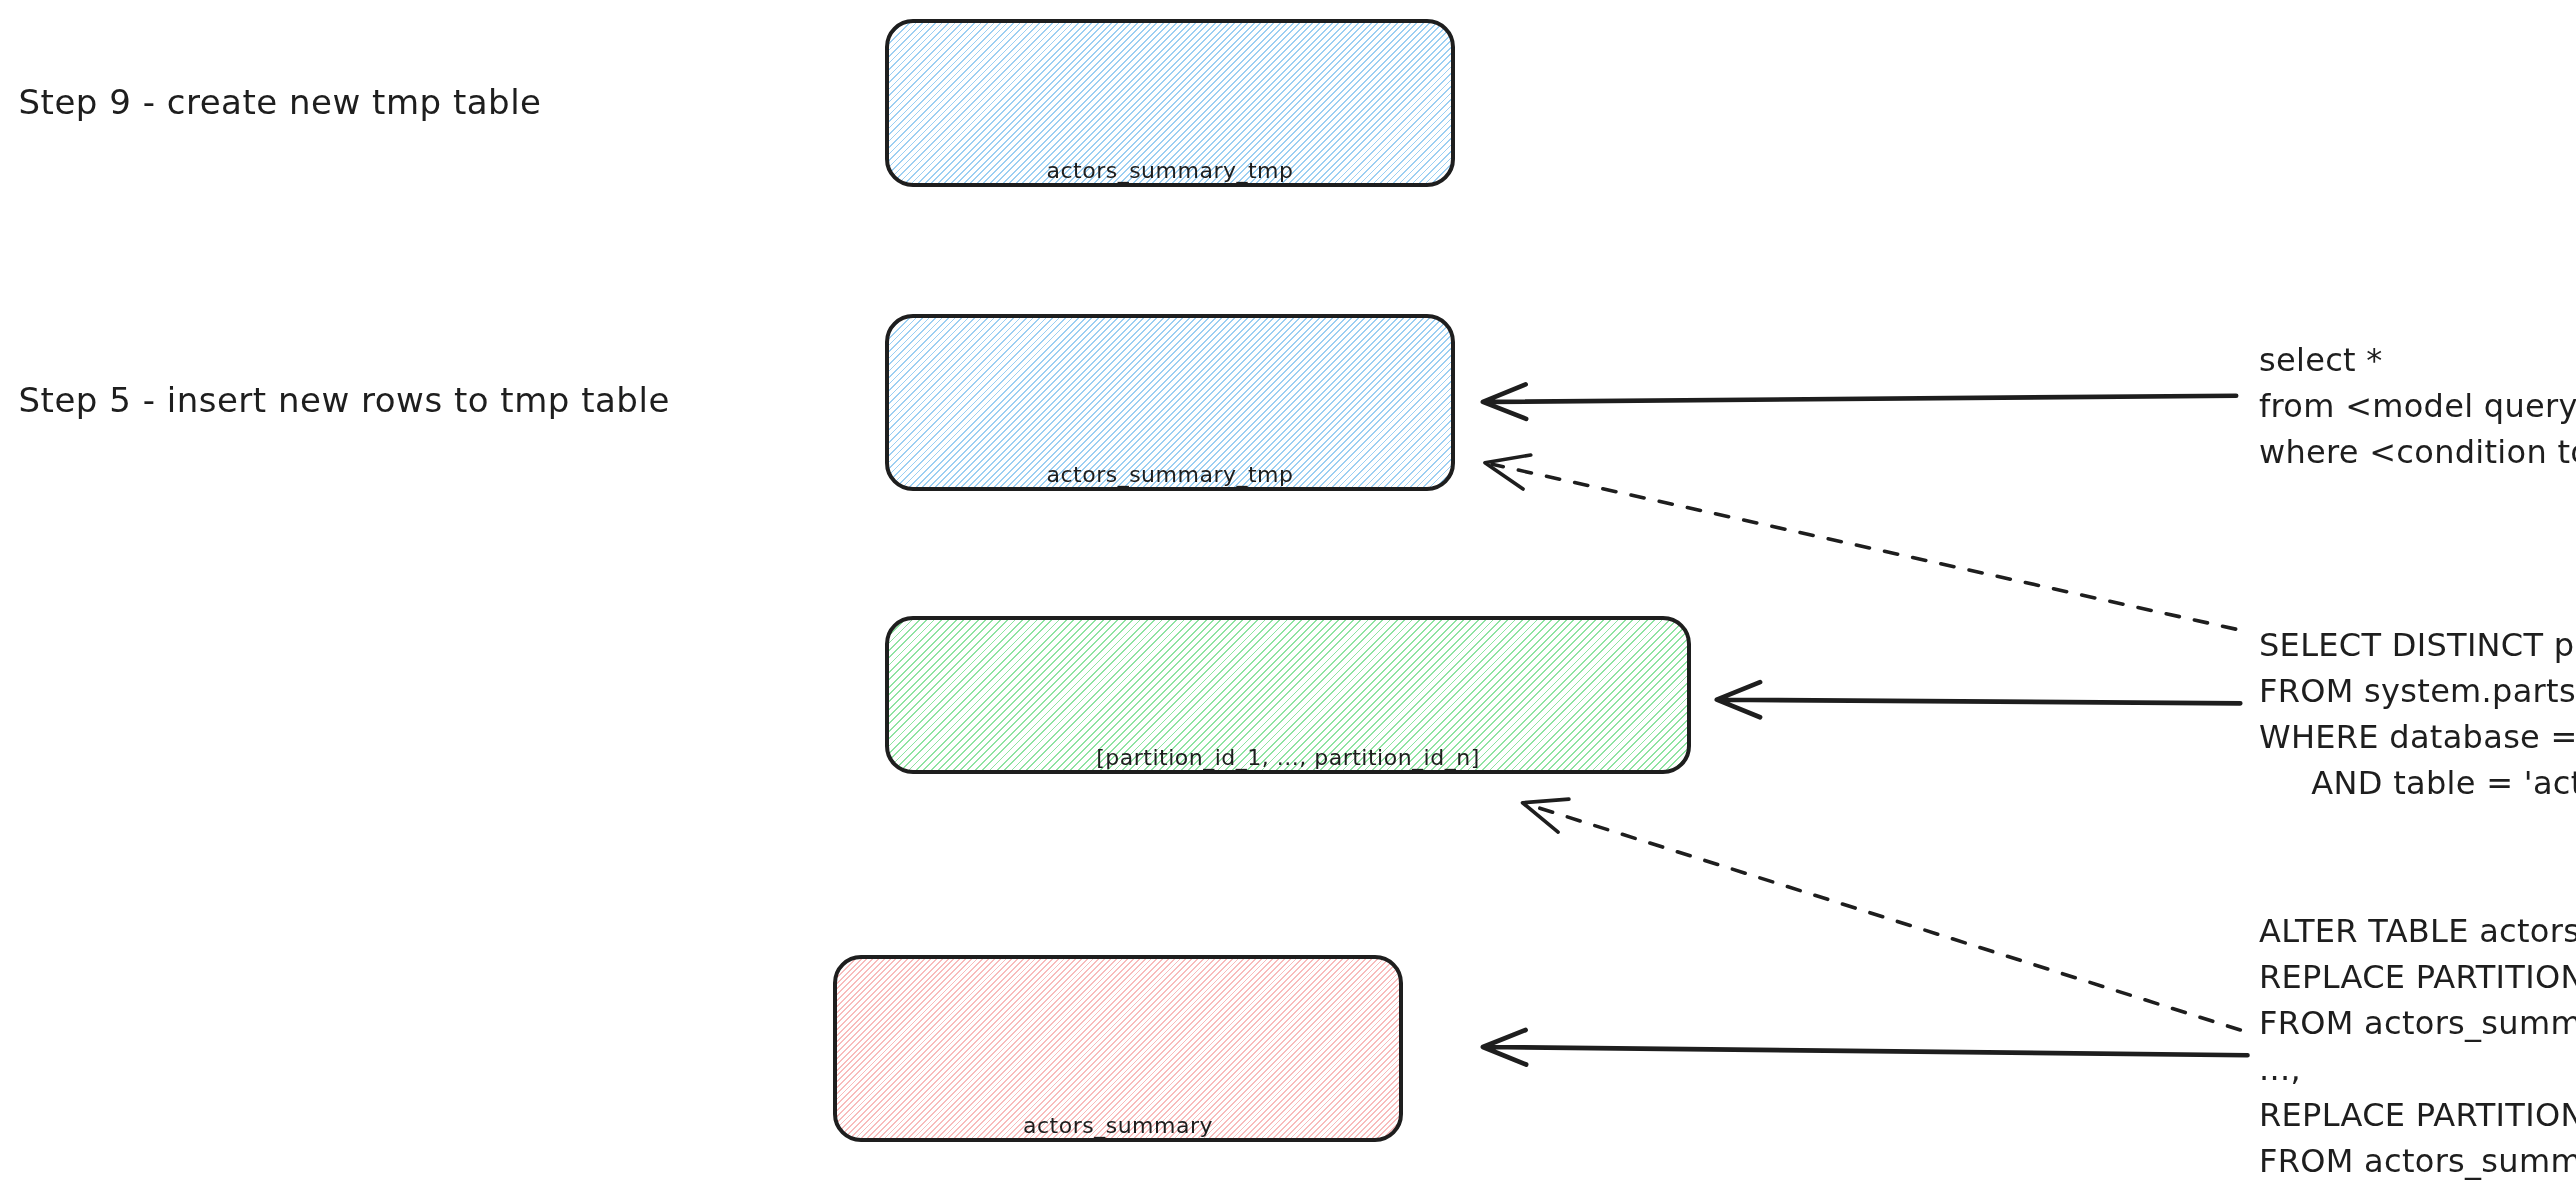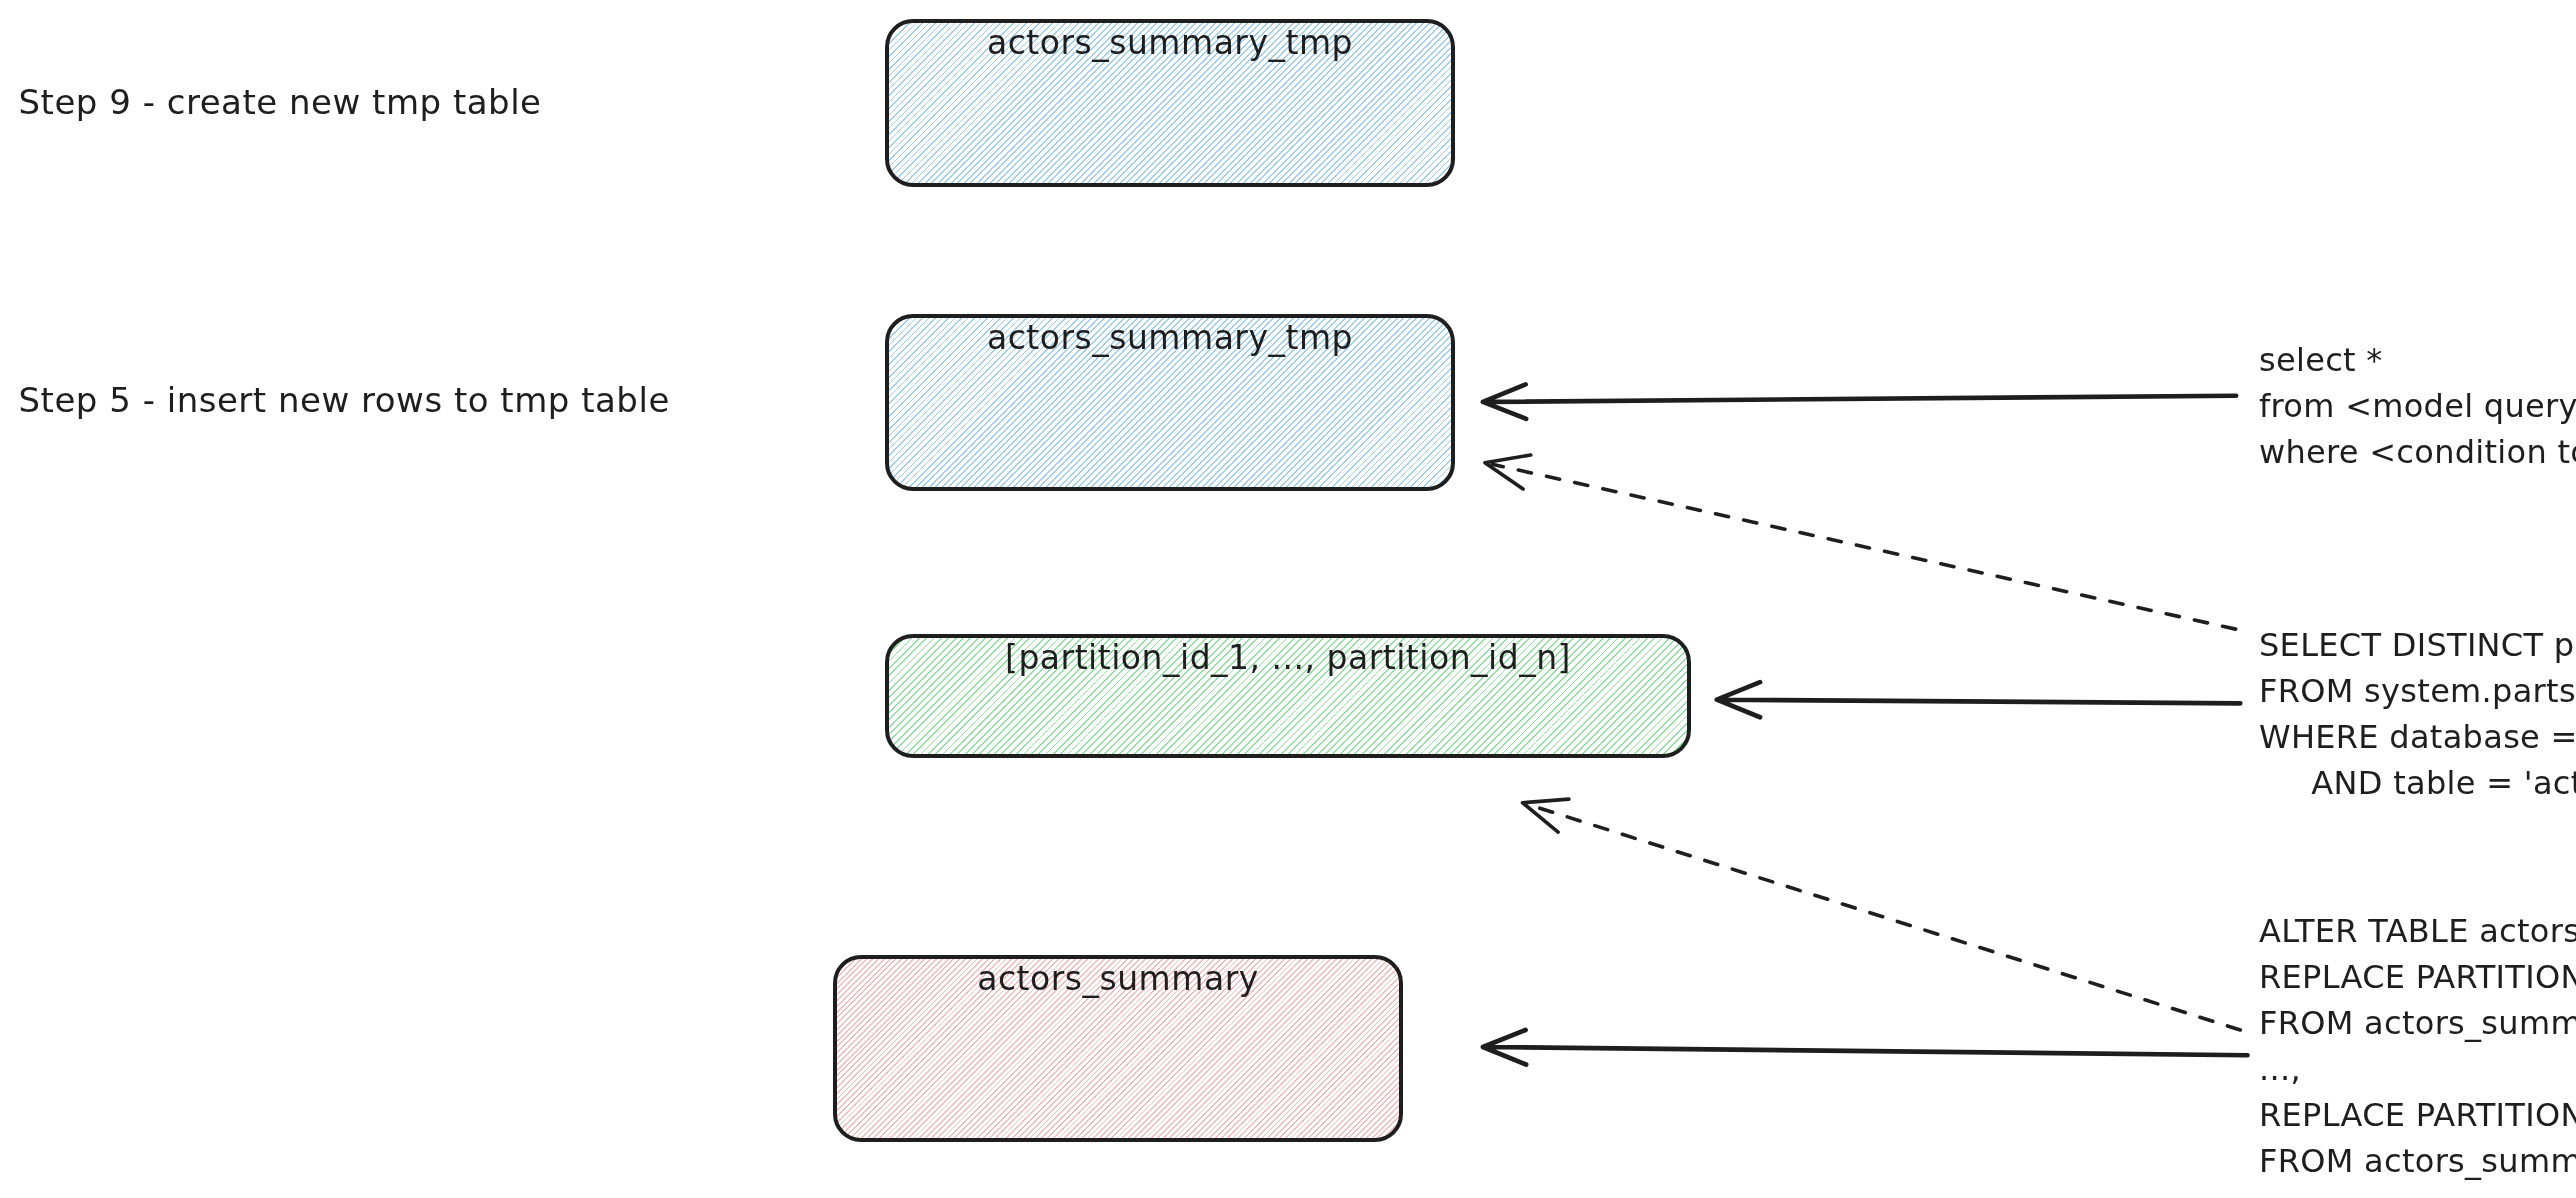--- a/index.html
+++ b/index.html
@@ -15,22 +15,22 @@
   .overlay g.dashedg path{stroke-width:7;}
   .overlay path.dash{stroke-dasharray:26 30;}
   .overlay path.diamond{fill:#ffffff;stroke-width:3.5;}
   .step-label{
     position:absolute;left:18.5px;font-size:34px;line-height:41px;
     white-space:nowrap;letter-spacing:0.5px;
   }
   .box{
     position:absolute;box-sizing:border-box;
     border:4.1px solid var(--ink,#1e1e1e);border-radius:28px;
-    display:flex;align-items:flex-start;justify-content:center;
-    font-size:33px;letter-spacing:0.5px;white-space:nowrap;
+    display:flex;align-items:flex-end;justify-content:center;
+    font-size:22px;letter-spacing:0.5px;white-space:nowrap;
   }
   .hatch-blue{background-image:repeating-linear-gradient(135deg,
       var(--blue-hatch,#9ccff2) 0px, var(--blue-hatch,#9ccff2) 1.3px,
       transparent 1.3px, transparent 4.6px);}
   .hatch-green{background-image:repeating-linear-gradient(135deg,
       var(--green-hatch,#8fe3a2) 0px, var(--green-hatch,#8fe3a2) 1.3px,
       transparent 1.3px, transparent 5.2px);}
   .hatch-pink{background-image:repeating-linear-gradient(135deg,
       var(--pink-hatch,#f8bcbc) 0px, var(--pink-hatch,#f8bcbc) 1.3px,
       transparent 1.3px, transparent 4.1px);}
@@ -61,21 +61,21 @@
 
   <div class="step-label" style="top:82px">Step 9 - create new tmp table</div>
   <div class="step-label" style="top:380px">Step 5 - insert new rows to tmp table</div>
 
   <div class="box hatch-blue" style="left:885px;top:18.5px;width:570px;height:168px">
     <span>actors_summary_tmp</span>
   </div>
   <div class="box hatch-blue" style="left:885px;top:314px;width:570px;height:177px">
     <span>actors_summary_tmp</span>
   </div>
-  <div class="box hatch-green" style="left:885px;top:634px;width:806px;height:124px">
+  <div class="box hatch-green" style="left:885px;top:616px;width:806px;height:158px">
     <span>[partition_id_1, ..., partition_id_n]</span>
   </div>
   <div class="box hatch-pink" style="left:833px;top:955px;width:570px;height:187px">
     <span>actors_summary</span>
   </div>
 
   <div class="sql" style="left:2259px;top:337px">
     <div>select *</div>
     <div>from &lt;model query&gt;</div>
     <div>where &lt;condition to identify new&gt;</div>

